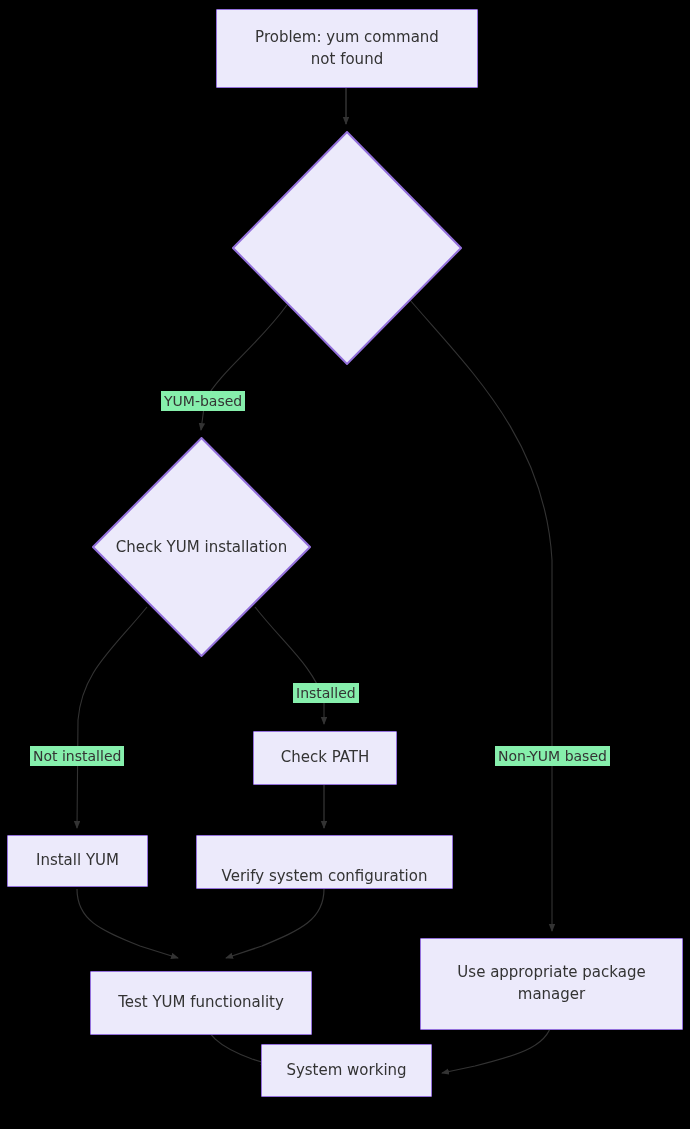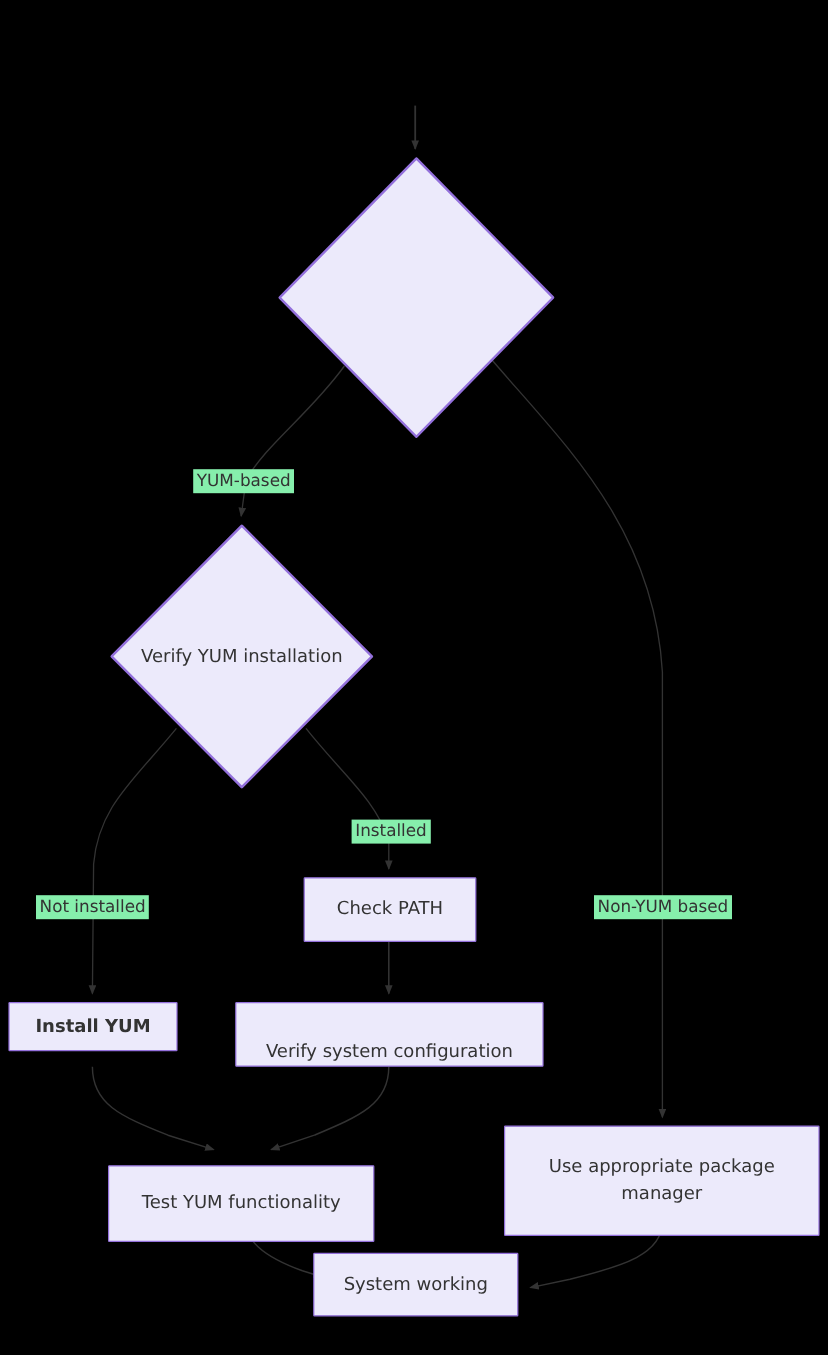--- a/index.html
+++ b/index.html
@@ -99,39 +99,43 @@
 
     <path d="M77,889 C77,920 100,930 140,946 L178,958" stroke="#333333" stroke-width="1.2" fill="none" marker-end="url(#arrow)"></path>
 
     <path d="M324,889 C324,920 300,930 262,946 L226,958" stroke="#333333" stroke-width="1.2" fill="none" marker-end="url(#arrow)"></path>
 
     <path d="M201,1005 C201,1035 222,1048 252,1059 L268,1064" stroke="#333333" stroke-width="1.2" fill="none" marker-end="url(#arrow)"></path>
 
     <path d="M552,1018 C552,1045 520,1055 475,1066 L442,1073" stroke="#333333" stroke-width="1.2" fill="none" marker-end="url(#arrow)"></path>
   </svg>
 
+  <div class="node" style="left:216px; top:9px; width:262px; height:79px;">
+    <span class="node-label">Problem: yum command
+not found</span>
+  </div>
 
   <div class="diamond" style="left:232px; top:131px; width:230px; height:234px;">
     <svg class="dia-shape" viewBox="0 0 230 234" preserveAspectRatio="none">
       <polygon points="115,1 229,117 115,233 1,117" fill="#ECEAFB" stroke="#9370DB" stroke-width="2"></polygon>
     </svg>
   </div>
 
   <div class="diamond" style="left:92px; top:437px; width:219px; height:220px;">
     <svg class="dia-shape" viewBox="0 0 219 220" preserveAspectRatio="none">
       <polygon points="109.5,1 218,110 109.5,219 1,110" fill="#ECEAFB" stroke="#9370DB" stroke-width="2"></polygon>
     </svg>
-    <span class="dia-text">Verify YUM installation</span>
+    <span class="dia-text">Check YUM installation</span>
   </div>
 
   <div class="node" style="left:253px; top:731px; width:144px; height:54px;">
     <span class="node-label">Check PATH</span>
   </div>
 
-  <div class="node" style="left:7px; top:835px; width:141px; height:41px;font-weight:bold;">
+  <div class="node" style="left:7px; top:835px; width:141px; height:52px;">
     <span class="node-label">Install YUM</span>
   </div>
 
   <div class="node" style="left:196px; top:835px; width:257px; height:54px;align-items:flex-end;">
     <span class="node-label">Verify system configuration</span>
   </div>
 
   <div class="node" style="left:90px; top:951px; width:222px; height:64px;margin-top:20px;">
     <span class="node-label">Test YUM functionality</span>
   </div>

